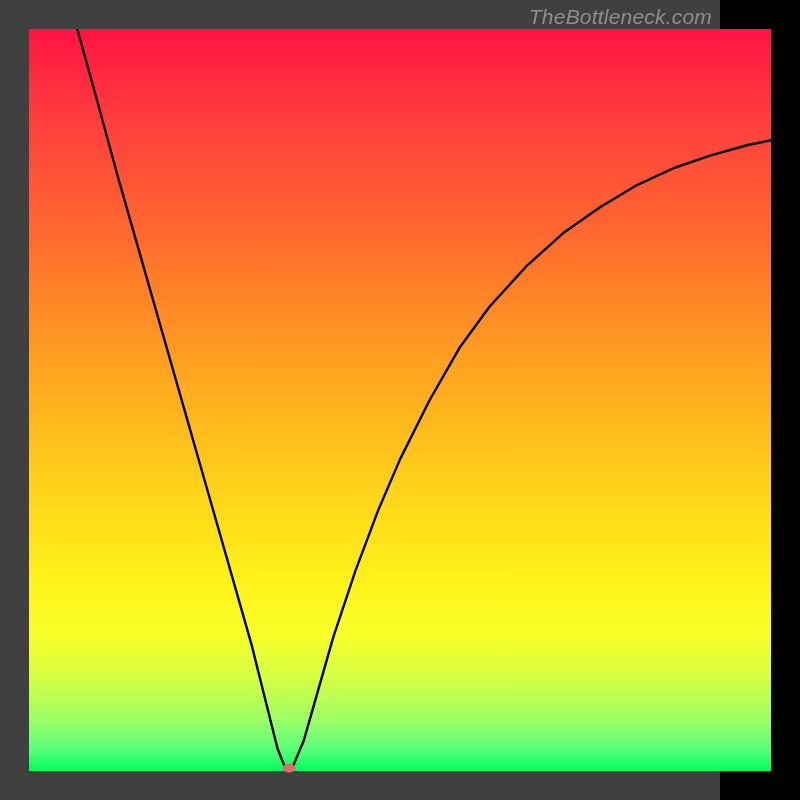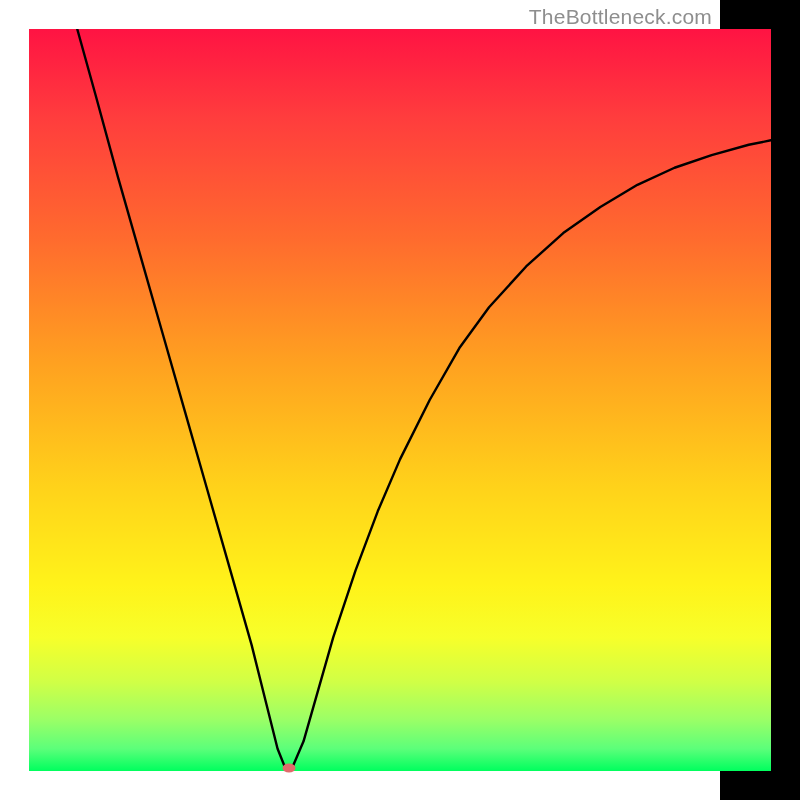--- a/index.html
+++ b/index.html
@@ -8,21 +8,22 @@
     width: 800px;
     height: 800px;
     background: #000;
     font-family: Arial, Helvetica, sans-serif;
     overflow: hidden;
   }
   .frame {
     position: relative;
     width: 720px;
     height: 800px;
-    background: #ffffff;
+    background: #404040;
+    font-style: italic;
   }
   .plot {
     position: absolute;
     left: 29px;
     top: 29px;
     width: 742px;
     height: 742px;
     background: linear-gradient(to bottom,
       #ff1343 0%,
       #ff3d3d 12%,

